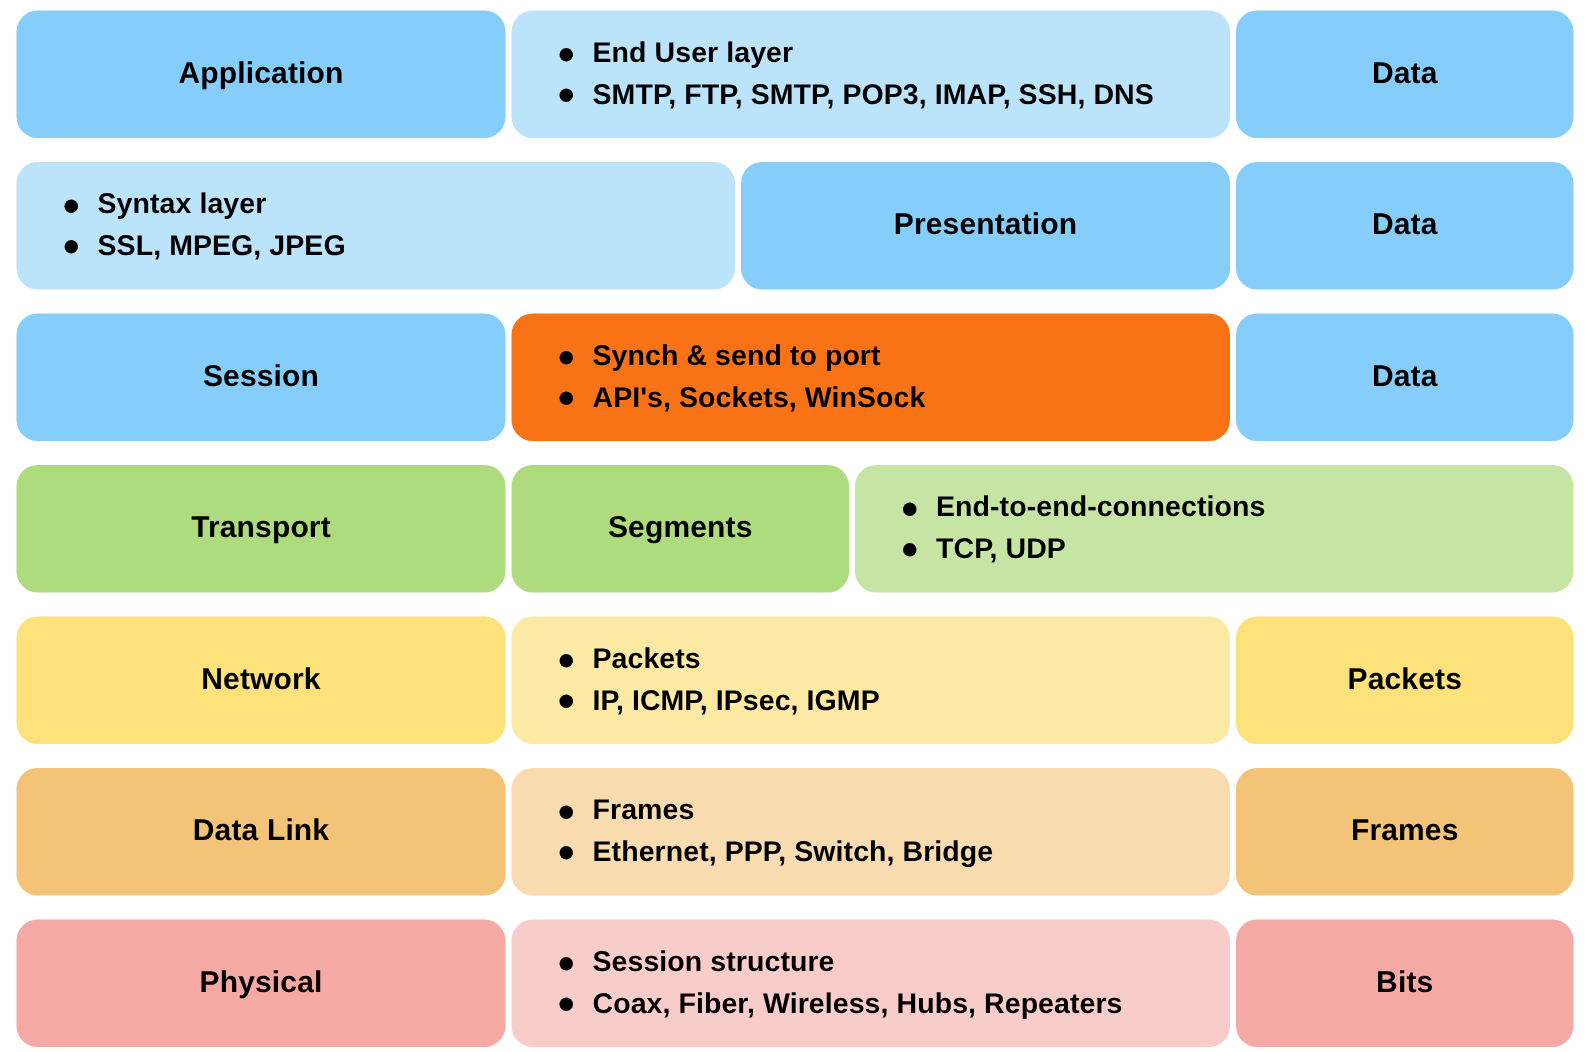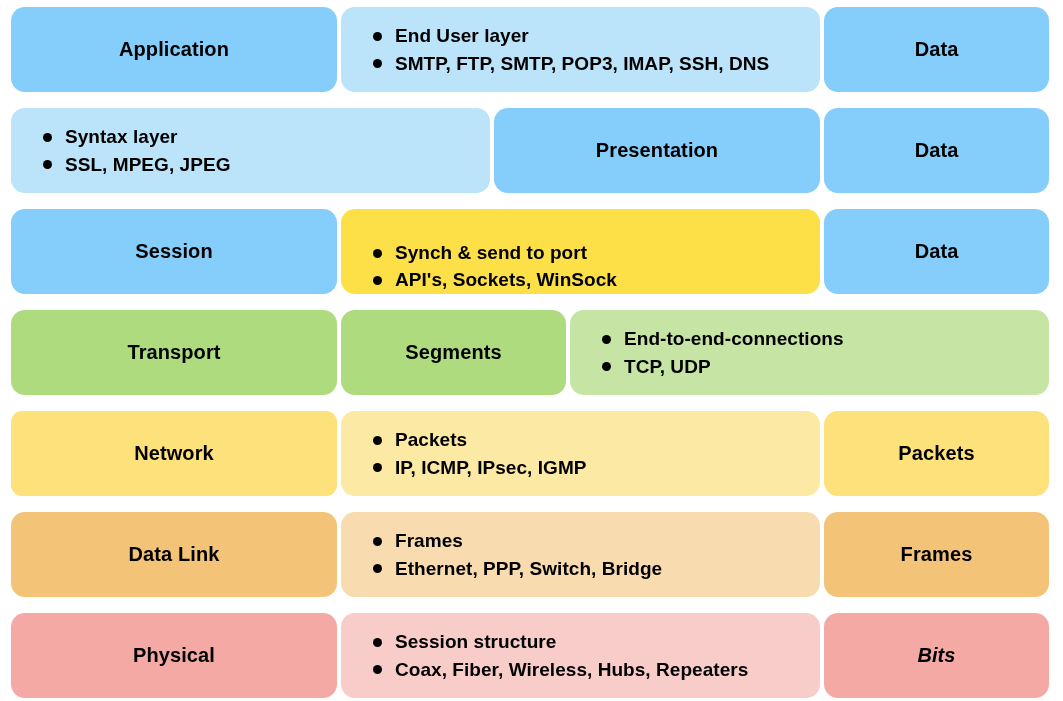--- a/index.html
+++ b/index.html
@@ -132,21 +132,21 @@
         <span class="layer-name">Presentation</span>
       </div>
       <div class="cell cell-unit" style="background: rgb(133, 205, 250);">
         <span class="unit-name">Data</span>
       </div>
     </div>
     <div class="osi-row">
       <div class="cell cell-layer" style="background: rgb(133, 205, 250);">
         <span class="layer-name">Session</span>
       </div>
-      <div class="cell cell-desc" style="background: #fde047; align-items: flex-end;">
+      <div class="cell cell-desc" style="background: #f97316;">
         <ul class="bullets">
           <li><span class="bullet-dot"></span><span>Synch &amp; send to port</span></li>
           <li><span class="bullet-dot"></span><span>API's, Sockets, WinSock</span></li>
         </ul>
       </div>
       <div class="cell cell-unit" style="background: rgb(133, 205, 250);">
         <span class="unit-name">Data</span>
       </div>
     </div>
     <div class="osi-row">
@@ -157,21 +157,21 @@
         <span class="unit-name">Segments</span>
       </div>
       <div class="cell cell-desc" style="background: rgb(198, 229, 164);">
         <ul class="bullets">
           <li><span class="bullet-dot"></span><span>End-to-end-connections</span></li>
           <li><span class="bullet-dot"></span><span>TCP, UDP</span></li>
         </ul>
       </div>
     </div>
     <div class="osi-row">
-      <div class="cell cell-layer" style="background: rgb(253, 225, 122); border-radius: 11px;">
+      <div class="cell cell-layer" style="background: rgb(253, 225, 122);">
         <span class="layer-name">Network</span>
       </div>
       <div class="cell cell-desc" style="background: rgb(251, 233, 164);">
         <ul class="bullets">
           <li><span class="bullet-dot"></span><span>Packets</span></li>
           <li><span class="bullet-dot"></span><span>IP, ICMP, IPsec, IGMP</span></li>
         </ul>
       </div>
       <div class="cell cell-unit" style="background: rgb(253, 225, 122);">
         <span class="unit-name">Packets</span>
@@ -194,17 +194,17 @@
     <div class="osi-row">
       <div class="cell cell-layer" style="background: rgb(245, 169, 164);">
         <span class="layer-name">Physical</span>
       </div>
       <div class="cell cell-desc" style="background: rgb(248, 204, 200);">
         <ul class="bullets">
           <li><span class="bullet-dot"></span><span>Session structure</span></li>
           <li><span class="bullet-dot"></span><span>Coax, Fiber, Wireless, Hubs, Repeaters</span></li>
         </ul>
       </div>
-      <div class="cell cell-unit" style="background: rgb(245, 169, 164); font-style: italic;">
+      <div class="cell cell-unit" style="background: rgb(245, 169, 164);">
         <span class="unit-name">Bits</span>
       </div>
     </div>
   </div>
 
 </body></html>

